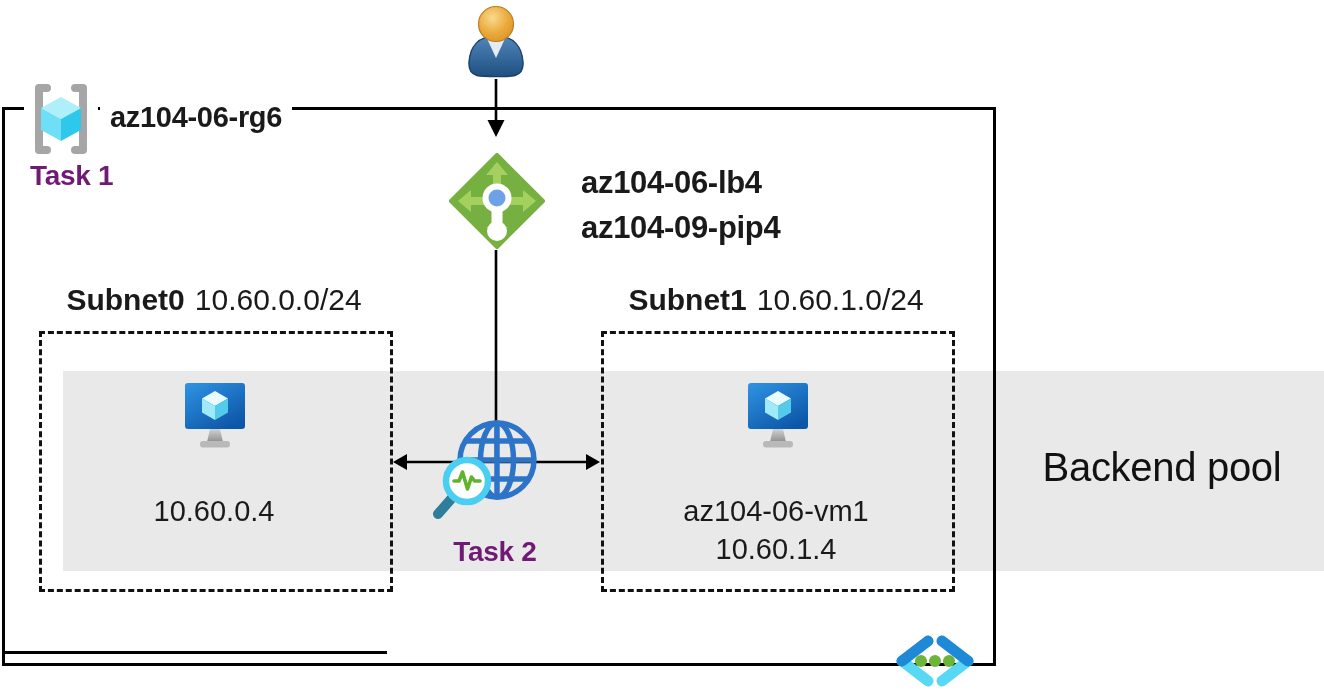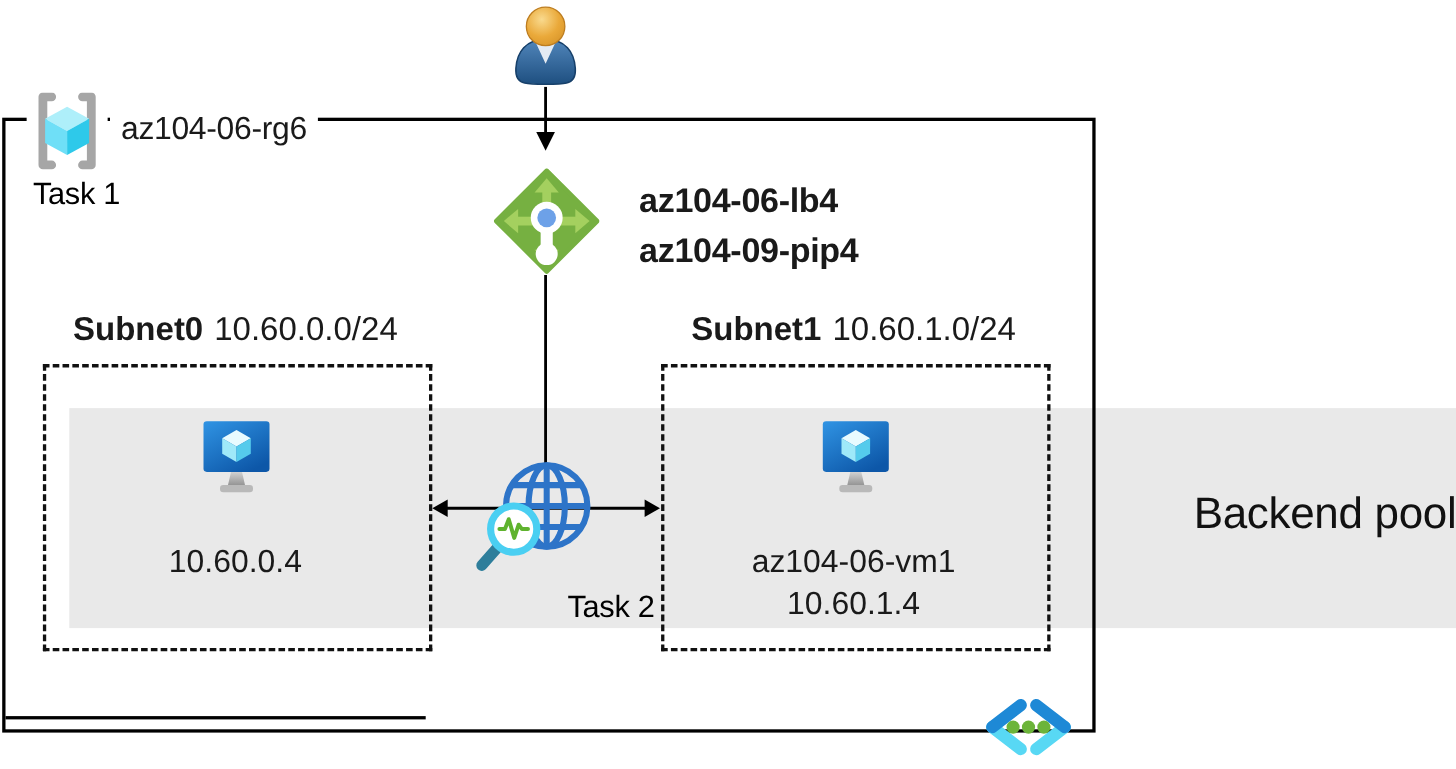--- a/index.html
+++ b/index.html
@@ -11,32 +11,32 @@
   
   .z1{z-index:1}.z2{z-index:2}.z3{z-index:3}.z4{z-index:4}.z5{z-index:5}
 
   #backend-band{left:63px;top:371px;width:1261px;height:200px;background:#e9e9e9;}
   #rg-box{left:2px;top:107px;width:988px;height:553px;border:3px solid #000;background:transparent;}
   .subnet-box{width:348px;height:255px;border:3px dashed #111;background:transparent;}
   #subnet0-box{left:39px;top:331px;}
   #subnet1-box{left:601px;top:331px;}
 
   .lbl{white-space:nowrap;letter-spacing:-0.3px;}
-  #rg-label{left:100px;top:101px;height:32px;line-height:32px;font-size:29px;background:#fff;padding:0 10px;}
-  .task-label{font-size:28px;font-weight:normal;color:#000000;}
+  #rg-label{left:100px;top:101px;height:32px;line-height:32px;font-size:29px;background:#fff;padding:0 10px;font-weight:bold;}
+  .task-label{font-size:28px;font-weight:bold;color:#701a75;}
   #task1-label{left:30px;top:160px;}
-  #task2-label{left:395px;top:536px;width:200px;text-align:right;}
+  #task2-label{left:395px;top:536px;width:200px;text-align:center;}
   #lb-labels{left:581px;top:160px;font-size:31px;line-height:45px;font-weight:bold;}
   .subnet-label{width:354px;text-align:center;top:283px;font-size:30px;}
   #subnet0-label{left:37px;} #subnet1-label{left:599px;}
   .subnet-label .sn{font-weight:bold;margin-right:10px;}
   .vm-label{width:354px;text-align:center;top:492px;font-size:29px;line-height:38px;}
   #vm0-label{left:37px;} #vm1-label{left:599px;}
   #backend-label{left:1000px;width:324px;top:443px;height:48px;line-height:48px;
-    text-align:right;font-size:40px;color:#111;}
+    text-align:center;font-size:40px;color:#111;}
   #vnet-label{left:10px;top:629px;font-size:28px;}
   #vnet-strike{left:5px;top:651px;width:382px;height:3px;background:#000;}
 
   svg{display:block;}
 </style>
 </head>
 <body>
 
 <div id="canvas">
 

